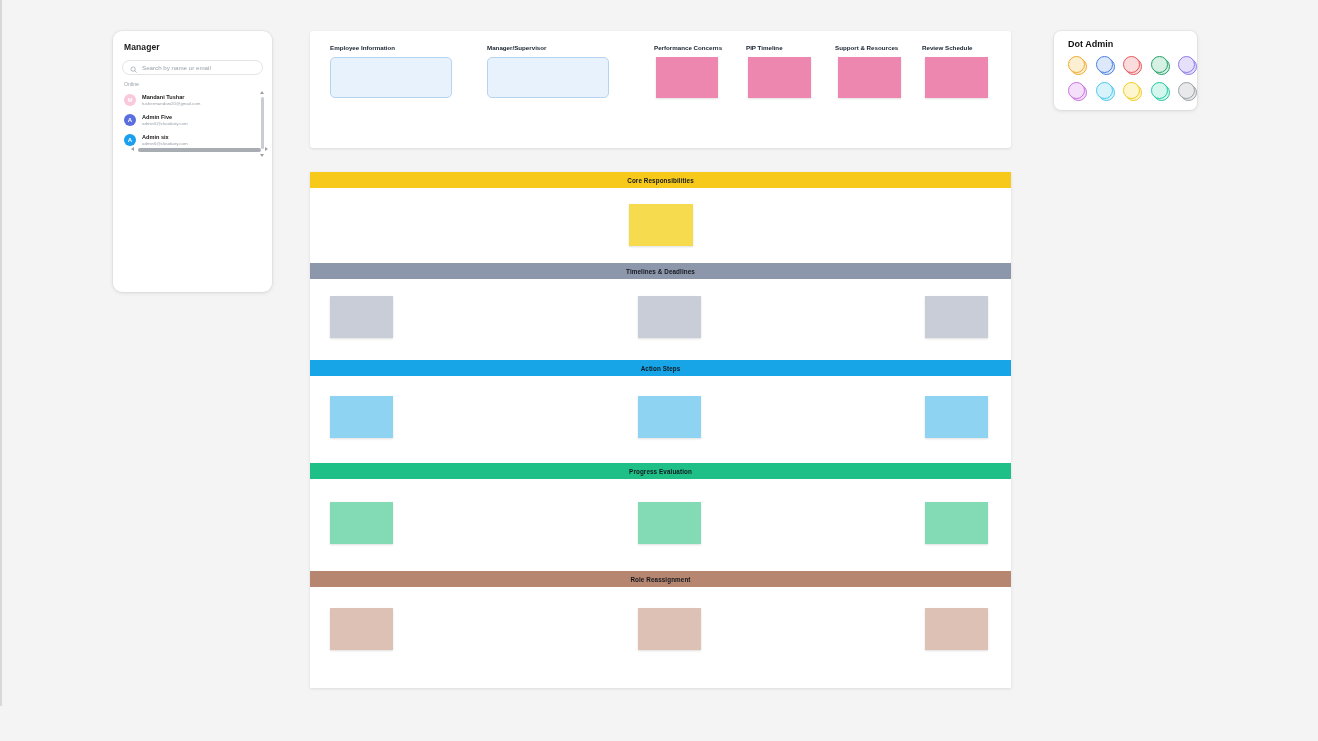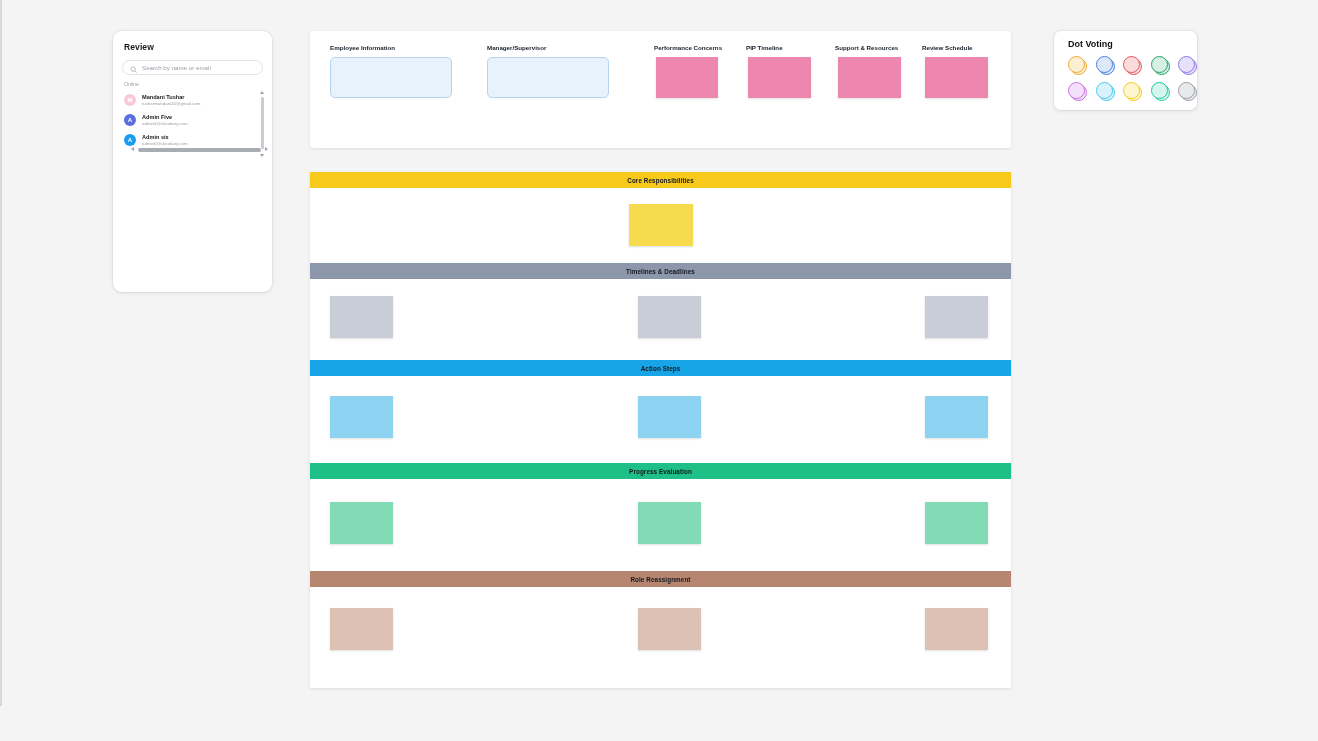--- a/index.html
+++ b/index.html
@@ -131,21 +131,21 @@
   .dot.front { left: 0; top: 0; }
 </style>
 </head>
 <body>
 
 <div id="canvas">
 
   <div class="left-edge"></div>
 
   <div class="people-panel">
-    <div class="people-title">Review</div>
+    <div class="people-title">Manager</div>
 
     <div class="search-box">
       <span>
         <svg width="7" height="7" viewBox="0 0 16 16">
           <circle cx="7" cy="7" r="5" fill="none" stroke="#9aa0a8" stroke-width="1.6"></circle>
           <line x1="10.8" y1="10.8" x2="14.5" y2="14.5" stroke="#9aa0a8" stroke-width="1.6" stroke-linecap="round"></line>
         </svg>
       </span>
       <span class="search-ph">Search by name or email</span>
     </div>
@@ -238,21 +238,21 @@
 
     <div class="band" style="top:399px; background:#b68671;">
       <span class="band-title">Role Reassignment</span>
     </div>
     <div class="note" style="left:20px; top:436px; width:63px; height:42px; background:#ddc1b5;"></div>
     <div class="note" style="left:328px; top:436px; width:63px; height:42px; background:#ddc1b5;"></div>
     <div class="note" style="left:615px; top:436px; width:63px; height:42px; background:#ddc1b5;"></div>
   </div>
 
   <div class="dot-panel">
-    <div class="dot-title">Dot Voting</div>
+    <div class="dot-title">Dot Admin</div>
     <div class="dot-rows">
       <div class="dot-row">
         <div class="dot-wrap">
           <div class="dot back" style="border-color:#f0a92c; background:#fdf0d2;"></div>
           <div class="dot front" style="border-color:#f0a92c; background:#fdf0d2;"></div>
         </div>
         <div class="dot-wrap">
           <div class="dot back" style="border-color:#4a7fe0; background:#dde9fb;"></div>
           <div class="dot front" style="border-color:#4a7fe0; background:#dde9fb;"></div>
         </div>

